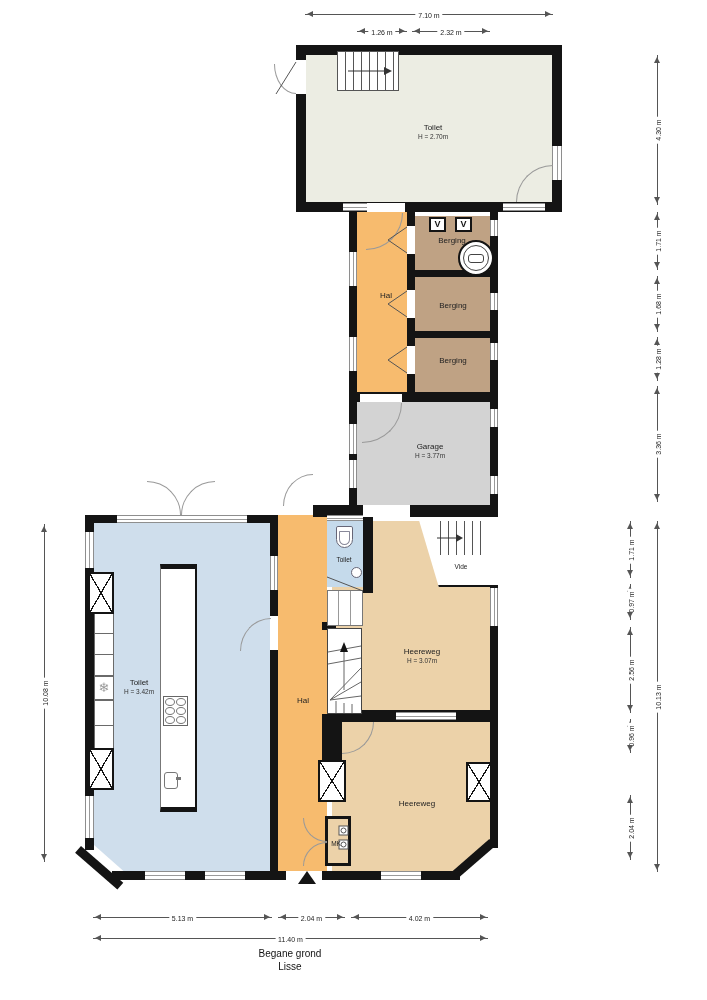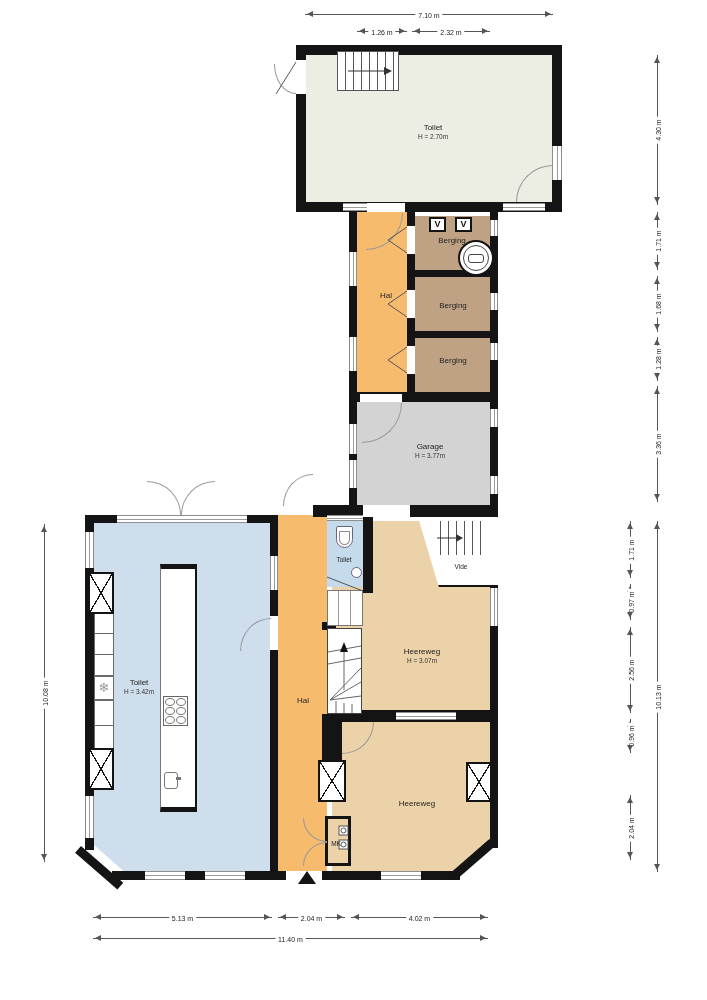--- a/index.html
+++ b/index.html
@@ -333,15 +333,17 @@
       </div>
       <div class="dim dim-h" style="left: 351px; top: 917px; width: 137px;">
         <span class="dlabel">4.02 m</span>
       </div>
       <div class="dim dim-h" style="left: 93px; top: 938px; width: 395px;">
         <span class="dlabel">11.40 m</span>
       </div>
     </div>
 
   <div class="title">
+    <div>Begane grond</div>
+    <div>Lisse</div>
   </div>
 
 </div>
 
 </body></html>

